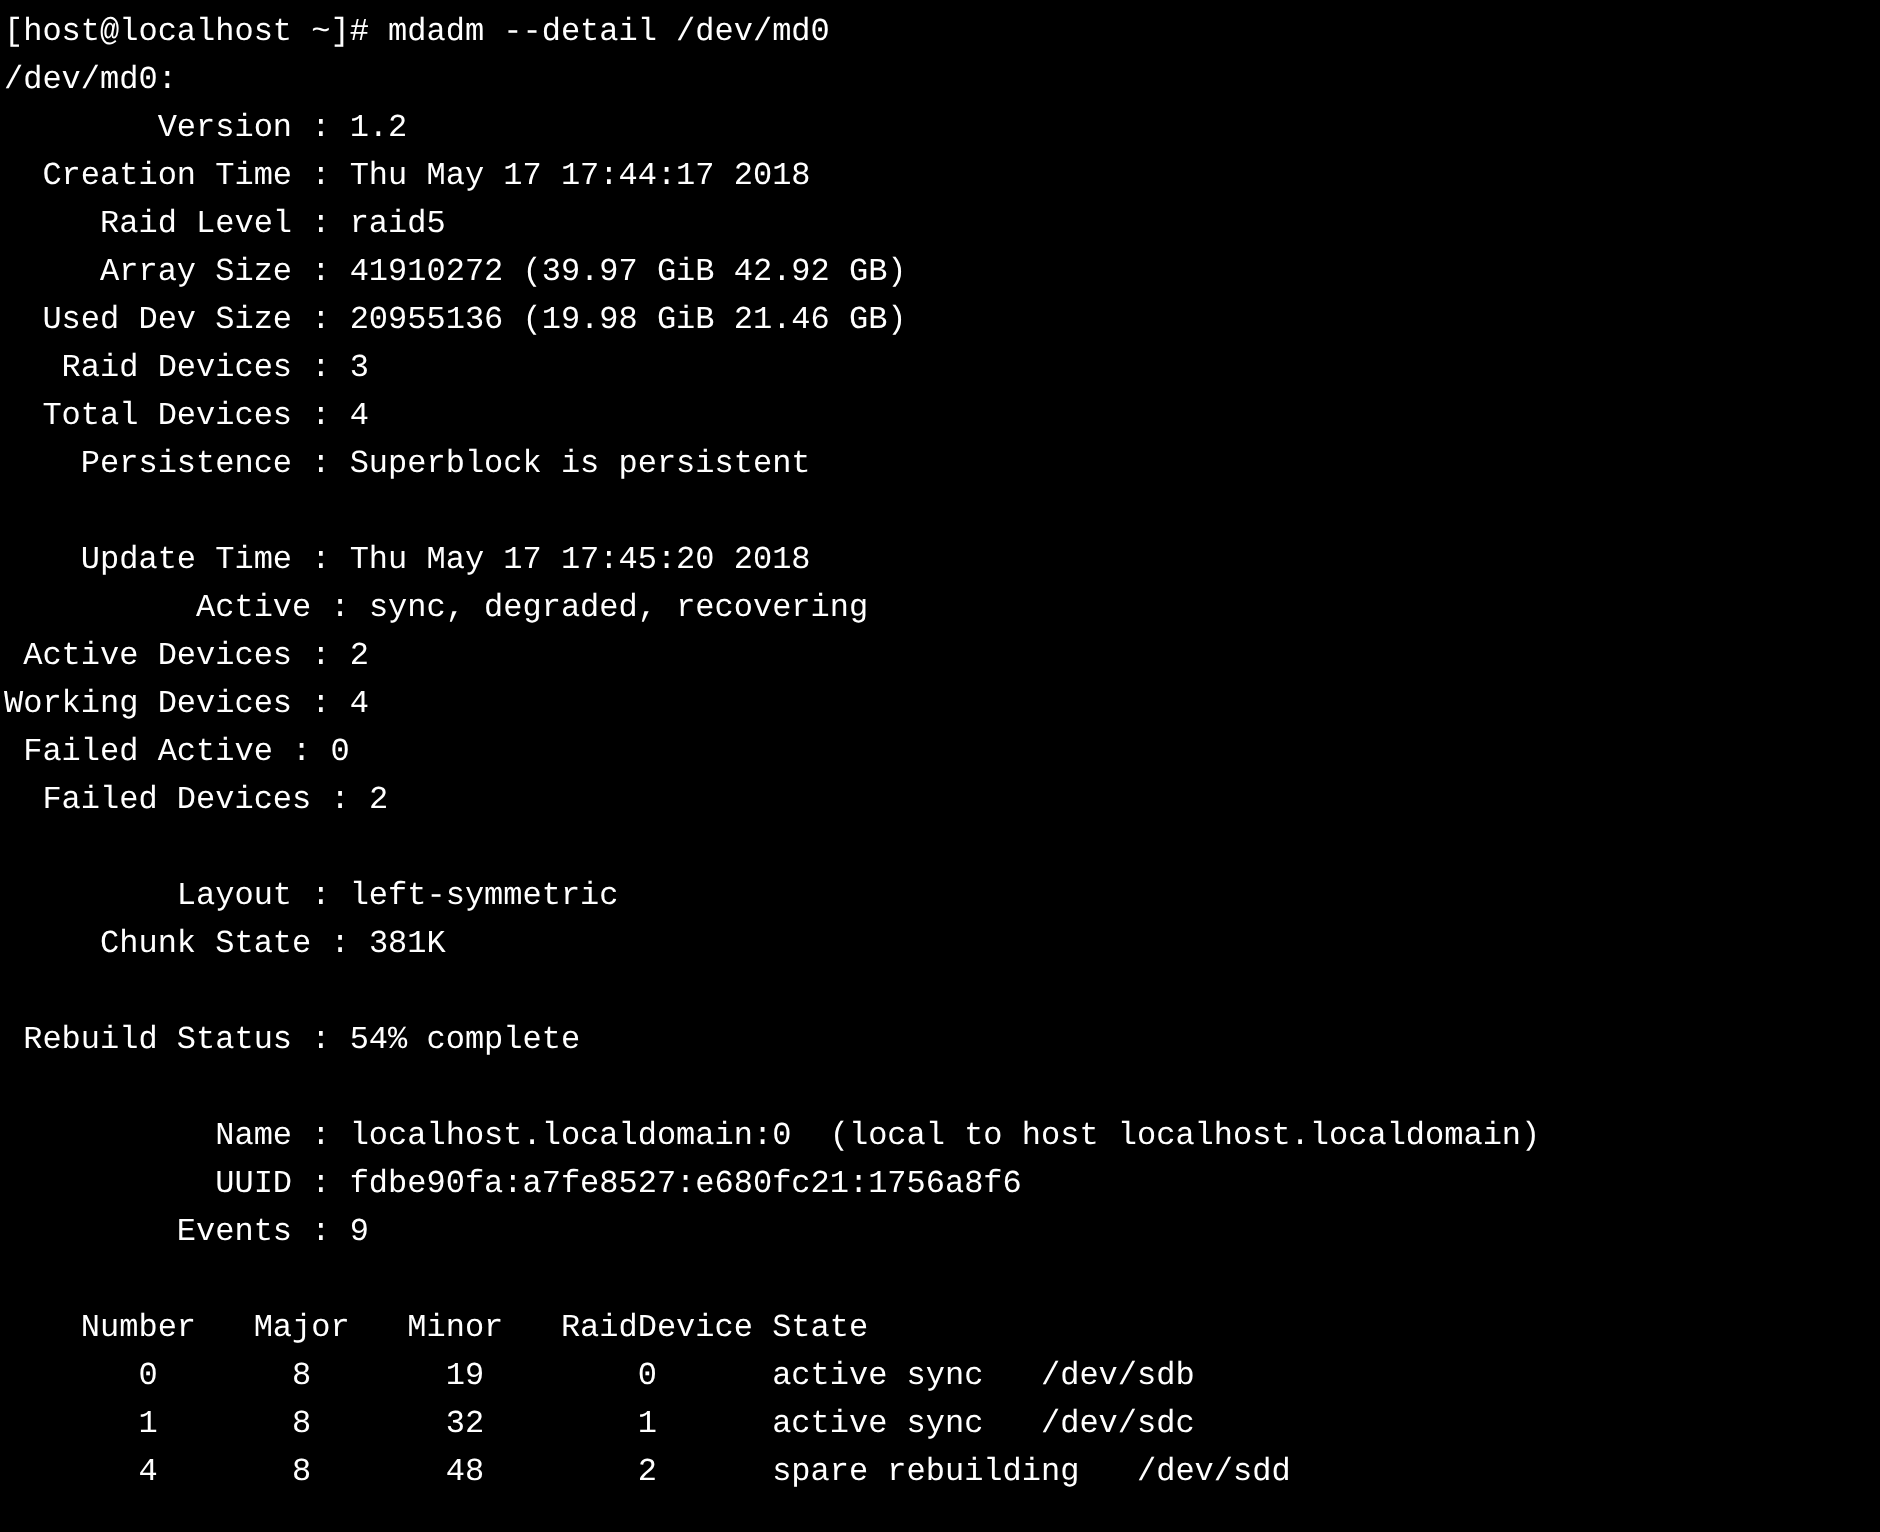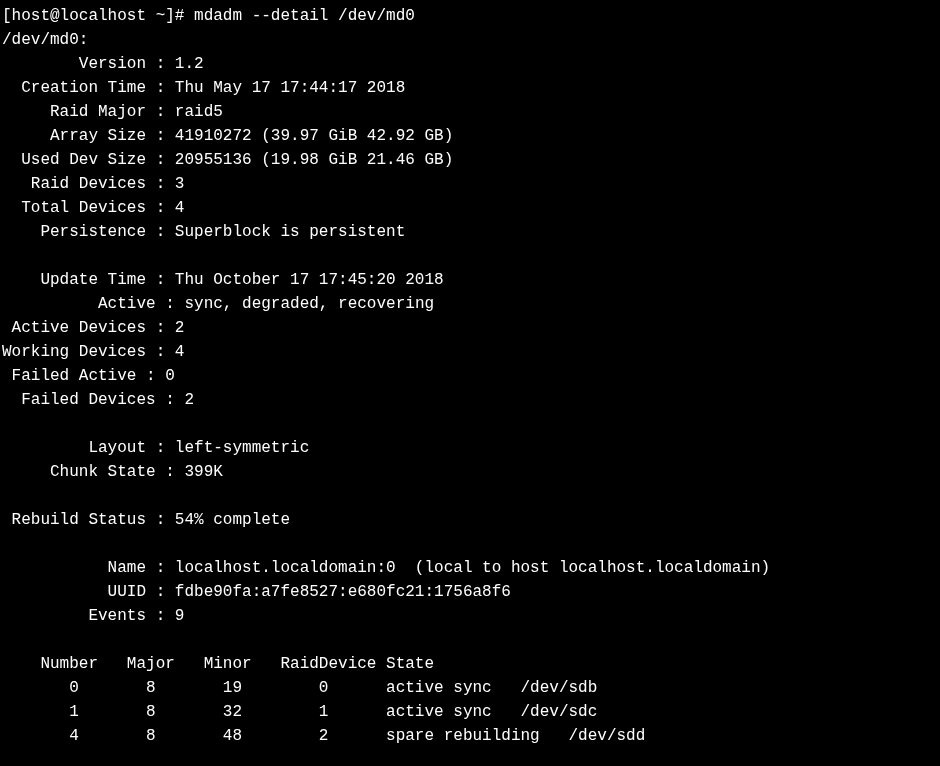--- a/index.html
+++ b/index.html
@@ -21,36 +21,36 @@
     font-family: inherit;
   }
 </style>
 </head>
 <body>
 
 <pre><span>[host@localhost ~]# </span><span>mdadm --detail /dev/md0</span>
 <span>/dev/md0:</span>
 <span>        Version : </span><span>1.2</span>
 <span>  Creation Time : </span><span>Thu May 17 17:44:17 2018</span>
-<span>     Raid Major : </span><span>raid5</span>
+<span>     Raid Level : </span><span>raid5</span>
 <span>     Array Size : </span><span>41910272 (39.97 GiB 42.92 GB)</span>
 <span>  Used Dev Size : </span><span>20955136 (19.98 GiB 21.46 GB)</span>
 <span>   Raid Devices : </span><span>3</span>
 <span>  Total Devices : </span><span>4</span>
 <span>    Persistence : </span><span>Superblock is persistent</span>
 
-<span>    Update Time : </span><span>Thu October 17 17:45:20 2018</span>
+<span>    Update Time : </span><span>Thu May 17 17:45:20 2018</span>
 <span>          Active : </span><span>sync, degraded, recovering</span>
 <span> Active Devices : </span><span>2</span>
 <span>Working Devices : </span><span>4</span>
 <span> Failed Active : </span><span>0</span>
 <span>  Failed Devices : </span><span>2</span>
 
 <span>         Layout : </span><span>left-symmetric</span>
-<span>     Chunk State : </span><span>399K</span>
+<span>     Chunk State : </span><span>381K</span>
 
 <span> Rebuild Status : </span><span>54% complete</span>
 
 <span>           Name : </span><span>localhost.localdomain:0  (local to host localhost.localdomain)</span>
 <span>           UUID : </span><span>fdbe90fa:a7fe8527:e680fc21:1756a8f6</span>
 <span>         Events : </span><span>9</span>
 
 <span>    Number   Major   Minor   RaidDevice State</span>
 <span>       0       8       19        0      active sync   /dev/sdb</span>
 <span>       1       8       32        1      active sync   /dev/sdc</span>

